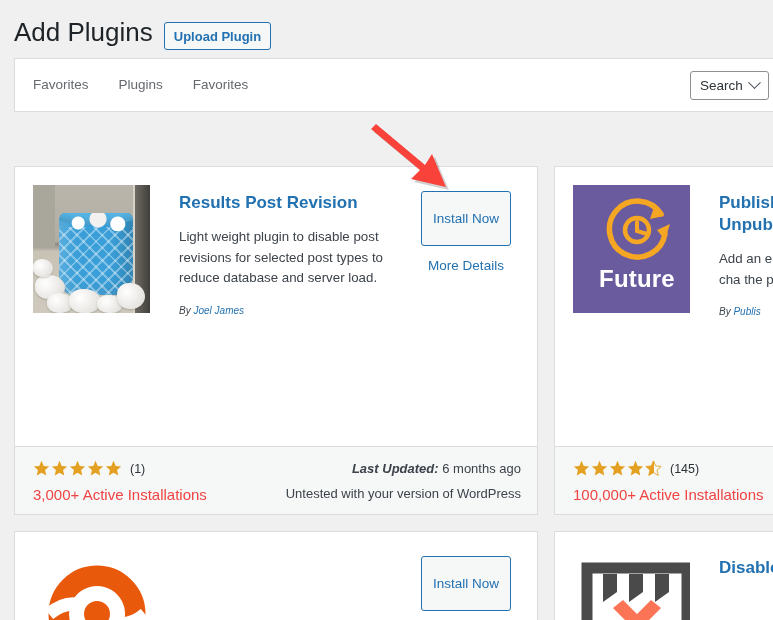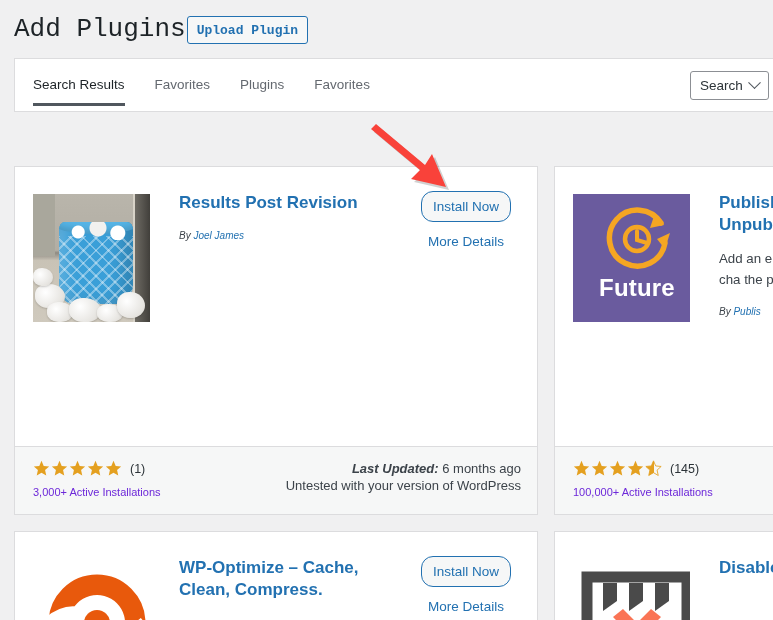--- a/index.html
+++ b/index.html
@@ -20,24 +20,23 @@
     background: #f0f0f1;
     overflow: hidden;
   }
 
   
   .page-header {
     position: absolute;
     left: 14px;
     top: 10px;
     display: flex;
-    align-items: center;
-    gap: 1px;
+    align-items: flex-end;
+    gap: 11px;
     height: 40px;
-    font-family: Liberation Mono, monospace;
   }
   .page-title {
     font-size: 26px;
     font-weight: 400;
     color: #1d2327;
     line-height: 1.3;
     white-space: nowrap;
   }
   .upload-plugin-btn {
     display: inline-flex;
@@ -147,21 +146,20 @@
     box-sizing: border-box;
   }
 
   .card-icon {
     position: absolute;
     left: 18px;
     top: 18px;
     width: 117px;
     height: 128px;
     overflow: hidden;
-    margin-top: 9px;
   }
 
   .card-body {
     margin-left: 146px;
     padding-right: 120px;
   }
 
   .plugin-name {
     font-size: 17px;
     font-weight: 700;
@@ -189,23 +187,23 @@
     right: 16px;
     top: 24px;
     width: 110px;
     text-align: center;
   }
   .install-btn {
     display: inline-flex;
     align-items: center;
     justify-content: center;
     height: 29px;
-    padding: 0 11px;
+    padding: 12px 11px;
     border: 1px solid #2271b1;
-    border-radius: 12px;
+    border-radius: 3px;
     background: #f6f7f7;
     color: #2271b1;
     font-size: 13.5px;
     line-height: 1;
     white-space: nowrap;
     cursor: pointer;
   }
   .more-details {
     display: block;
     margin-top: 12px;
@@ -245,35 +243,36 @@
     height: 17px;
     display: inline-block;
   }
   .star svg { display: block; width: 17px; height: 17px; }
   .num-ratings {
     font-size: 12.5px;
     color: #2c3338;
     margin-left: 4px;
   }
   .active-installs {
-    font-size: 11px;
-    color: #6d28d9;
+    font-size: 15px;
+    color: #ef4444;
     margin-top: 8px;
     white-space: nowrap;
   }
   .last-updated {
     font-size: 13px;
     color: #3c434a;
     white-space: nowrap;
     line-height: 19px;
   }
   .last-updated b { font-weight: 700; font-style: italic; }
   .compat {
     font-size: 13px;
     color: #3c434a;
+    margin-top: 8px;
     white-space: nowrap;
   }
 
   
   .thumb-trash {
     width: 128px; height: 128px;
     background:
       linear-gradient(to bottom, #b9b5ab 0%, #b2aea4 44%, #8e8a82 46%, #c9c3b6 52%, #cfc9bd 100%);
     position: relative;
     overflow: hidden;
@@ -366,21 +365,20 @@
 
 <div id="screen">
 
   <div class="page-header">
     <span class="page-title">Add Plugins</span>
     <span class="upload-plugin-btn">Upload Plugin</span>
   </div>
 
   <div class="tabs-wrap">
     <div class="tabs-row">
-      <a class="tab-item active">Search Results</a>
       <a class="tab-item">Favorites</a>
       <a class="tab-item">Plugins</a>
       <a class="tab-item">Favorites</a>
     </div>
   </div>
 
   <div class="keyword-select">
     <span>Search</span>
     <span class="chev"></span>
   </div>
@@ -401,20 +399,21 @@
           <div class="pap" style="left:14px; top:108px;width:26px; height:20px;"></div>
           <div class="pap" style="left:36px; top:104px;width:32px; height:24px;"></div>
           <div class="pap" style="left:64px; top:110px;width:26px; height:18px;"></div>
           <div class="pap" style="left:84px; top:98px; width:28px; height:26px;"></div>
           <div class="pap" style="left:0px;  top:74px; width:20px; height:18px;"></div>
         </div>
       </div>
 
       <div class="card-body">
         <div class="plugin-name">Results Post Revision</div>
+        <div class="plugin-desc">Light weight plugin to disable post revisions for selected post types to reduce database and server load.</div>
         <div class="plugin-author">
           <span>By</span>
           <b>Joel James</b>
         </div>
       </div>
 
       <div class="card-actions">
         <span class="install-btn">Install Now</span>
         <a class="more-details">More Details</a>
       </div>
@@ -544,27 +543,20 @@
         <div class="thumb-wpo">
           <svg width="128" height="128" viewBox="0 0 128 128">
             <path d="M64 26 A38 38 0 1 1 63.9 26 Z M64 36 A28 28 0 1 0 64.1 36 Z" fill="#e8590c"></path>
             <circle cx="64" cy="64" r="40" fill="none" stroke="#e8590c" stroke-width="17"></circle>
             <path d="M16 64 Q40 44 64 64 Q88 84 112 64" fill="none" stroke="#ffffff" stroke-width="13"></path>
             <circle cx="64" cy="64" r="13" fill="#e8590c"></circle>
           </svg>
         </div>
       </div>
 
-      <div class="card-body">
-        <div class="plugin-name">WP-Optimize – Cache, Clean, Compress.</div>
-        <div class="plugin-desc"></div>
-        <div class="plugin-author">
-          <b></b>
-        </div>
-      </div>
 
       <div class="card-actions">
         <span class="install-btn">Install Now</span>
         <a class="more-details">More Details</a>
       </div>
     </div>
 
   </div>
 
   <div class="card" id="card-3">

